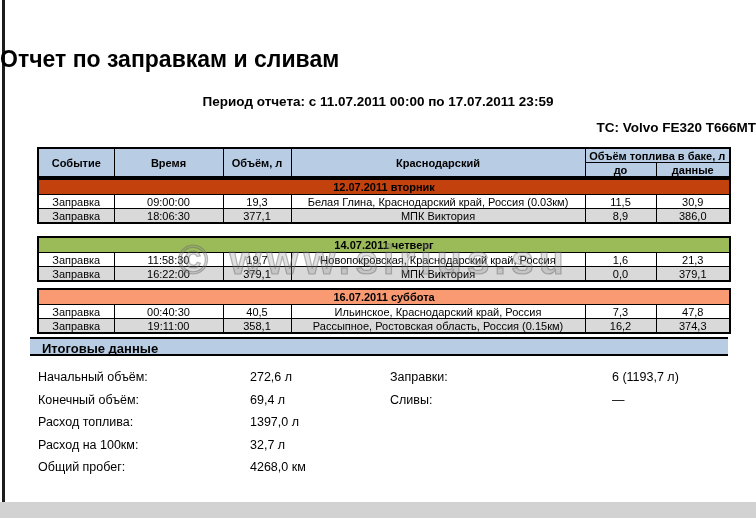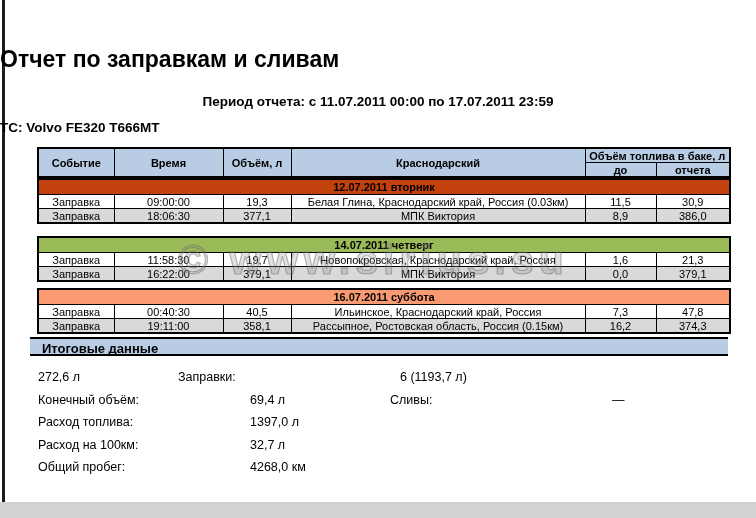--- a/index.html
+++ b/index.html
@@ -9,21 +9,21 @@
     font-family:"Liberation Sans", sans-serif;
     color:#000;
   }
   .left-edge{position:absolute;left:2px;top:0;width:3px;height:503px;background:#1c1c1c;}
   .bottom-band{position:absolute;left:0;top:502px;width:756px;height:16px;background:#d2d2d2;}
 
   .page-title{position:absolute;top:46px;left:0;width:100%;text-align:left;
     font-size:23px;font-weight:bold;}
   .report-period{position:absolute;top:94px;left:0;width:100%;text-align:center;
     font-size:13.5px;font-weight:bold;}
-  .vehicle-line{position:absolute;top:120px;left:0;width:100%;text-align:left;
+  .vehicle-line{position:absolute;top:120px;left:0;width:100%;text-align:right;
     font-size:13.5px;font-weight:bold;}
 
   .table-wrap{position:absolute;left:37px;top:147px;width:692px;}
   table.rpt{border-collapse:collapse;table-layout:fixed;width:692px;font-size:11px;
     border:2px solid #000;}
   .rpt th,.rpt td{border:1px solid #000;text-align:center;padding:0 2px;height:13px;
     overflow:hidden;white-space:nowrap;}
   .rpt thead th{background:#b8cce4;font-weight:bold;}
   .rpt tr.band td{font-weight:bold;height:14px;}
   .rpt tr.alt td{background:#d9d9d9;}
@@ -70,21 +70,21 @@
     <thead>
       <tr>
         <th rowspan="2">Событие</th>
         <th rowspan="2">Время</th>
         <th rowspan="2">Объём, л</th>
         <th rowspan="2">Краснодарский</th>
         <th colspan="2">Объём топлива в баке, л</th>
       </tr>
       <tr>
         <th>до</th>
-        <th>отчета</th>
+        <th>данные</th>
       </tr>
     </thead>
   </table>
   <div id="sections">
       <table class="rpt">
         <colgroup>
           <col style="width: 76px;">
           <col style="width: 109px;">
           <col style="width: 68px;">
           <col style="width: 294px;">
@@ -176,20 +176,21 @@
         </tbody>
       </table>
     </div>
 </div>
 
 <div class="watermark">© www.sirius.su</div>
 
 <div class="summary-band">Итоговые данные</div>
 <div class="summary-rows" id="summary">
     <div class="srow">
+      <div class="s-label">Начальный объём:</div>
       <div class="s-value">272,6 л</div>
       <div class="s-label2">Заправки:</div>
       <div class="s-value2">6 (1193,7 л)</div>
     </div>
     <div class="srow">
       <div class="s-label">Конечный объём:</div>
       <div class="s-value">69,4 л</div>
       <div class="s-label2">Сливы:</div>
       <div class="s-value2">—</div>
     </div>

